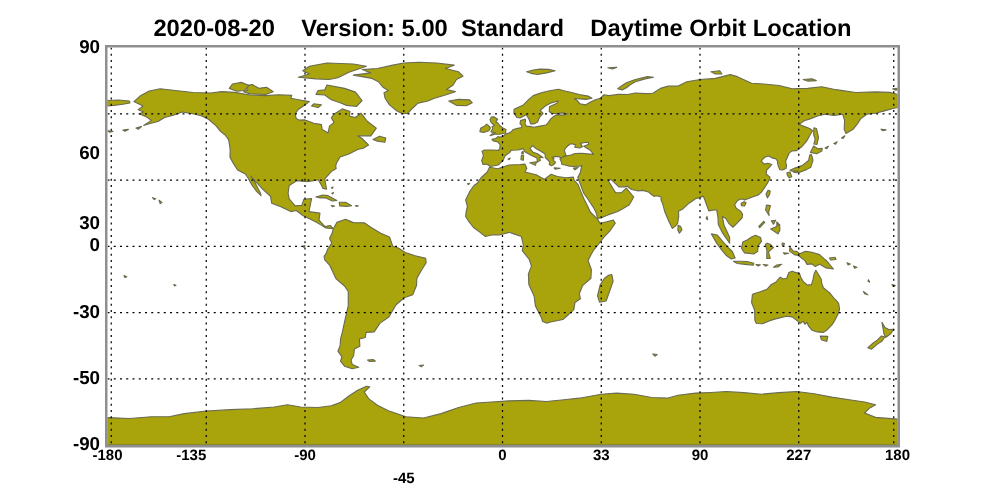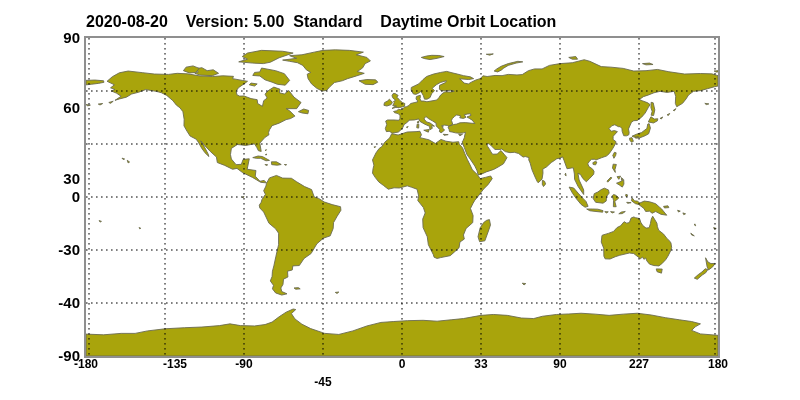--- a/index.html
+++ b/index.html
@@ -5,22 +5,22 @@
   :root{
     --land:#a9a40c; --coast:#6b6b50; --grid:#000000; --frame:#8f8f8f;
     --text:#000000; --ocean:#ffffff;
   }
   html,body{margin:0;padding:0;background:#fff;}
   .stage{
     position:relative;width:800px;height:400px;background:var(--ocean);
     font-family:"Liberation Sans",sans-serif;overflow:hidden;
   }
   .plot-title{
-    position:absolute;left:86px;top:13px;width:632px;
-    font-weight:bold;font-size:16px;color:var(--text);white-space:pre;
+    position:absolute;left:86px;top:13px;width:632px;text-align:center;
+    font-weight:bold;font-size:19px;color:var(--text);white-space:pre;
   }
   .map-svg{position:absolute;left:86px;top:38px;display:block;}
   .plot-frame{
     position:absolute;left:84px;top:36px;width:632px;height:318px;
     border:2px solid var(--frame);pointer-events:none;
   }
   .land{fill:var(--land);stroke:var(--coast);stroke-width:0.9;stroke-linejoin:round;}
   .gridline{stroke:var(--grid);stroke-width:1;stroke-dasharray:1.6 3.4;}
   .tick-x{
     position:absolute;top:357px;width:64px;margin-left:-32px;text-align:center;
@@ -101,28 +101,28 @@
         <line x1="0" y1="53" x2="632" y2="53" class="gridline"></line>
         <line x1="0" y1="106" x2="632" y2="106" class="gridline"></line>
         <line x1="0" y1="159" x2="632" y2="159" class="gridline"></line>
         <line x1="0" y1="212" x2="632" y2="212" class="gridline"></line>
         <line x1="0" y1="265" x2="632" y2="265" class="gridline"></line>
       </g>
   </svg>
 
   <div class="plot-frame"></div>
 <div class="tick-x" style="left: 86px;">-180</div>
-    <div class="tick-x" style="left: 175px; text-align: center;">-135</div>
+    <div class="tick-x" style="left: 153px; text-align: center;">-135</div>
     <div class="tick-x" style="left: 244px;">-90</div>
     <div class="tick-x" style="left: 323px; margin-top: 18px;">-45</div>
     <div class="tick-x" style="left: 402px;">0</div>
     <div class="tick-x" style="left: 481px;">33</div>
     <div class="tick-x" style="left: 560px;">90</div>
     <div class="tick-x" style="left: 639px;">227</div>
     <div class="tick-x" style="left: 718px;">180</div>
     <div class="tick-y" style="top: 38px;">90</div>
-    <div class="tick-y" style="top: 91px; margin-top: 8px;">60</div>
+    <div class="tick-y" style="top: 106px; margin-top: 8px;">60</div>
     <div class="tick-y" style="top: 144px; margin-top: 26px;">30</div>
     <div class="tick-y" style="top: 197px;">0</div>
     <div class="tick-y" style="top: 250px;">-30</div>
-    <div class="tick-y" style="top: 303px;">-40</div>
+    <div class="tick-y" style="top: 303px;">-50</div>
     <div class="tick-y" style="top: 356px;">-90</div>
   </div>
 
 </body></html>

